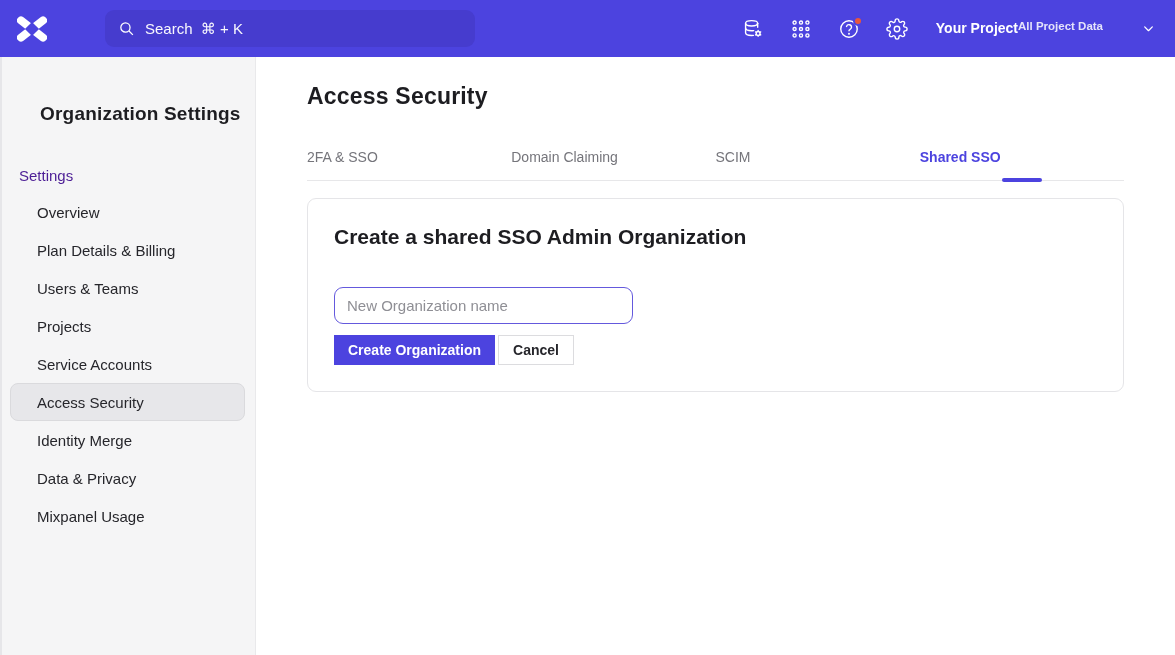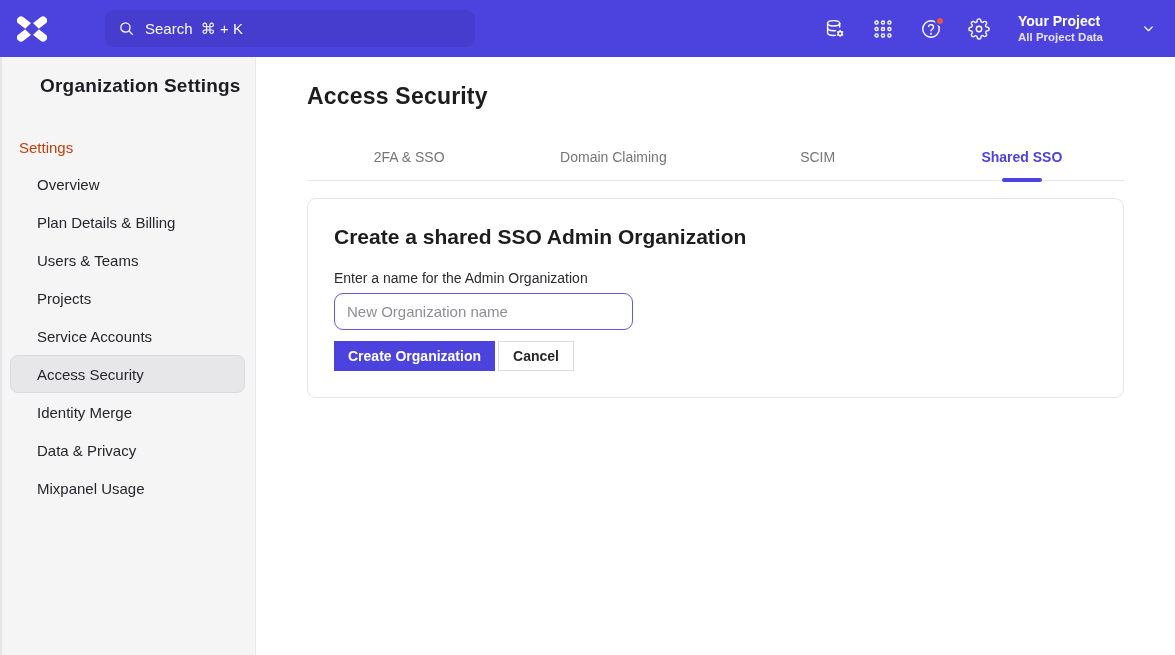--- a/index.html
+++ b/index.html
@@ -13,45 +13,45 @@
   .nav-link { color:#fff; font-size:14.5px; font-weight:600; display:flex; align-items:center; gap:7px; cursor:pointer; white-space:nowrap; }
   .chev { width:11px; height:11px; stroke:#fff; stroke-width:2.4; fill:none; stroke-linecap:round; stroke-linejoin:round; }
   .searchbar { margin-left:58px; width:370px; height:37px; background:#463cce; border-radius:9px; display:flex; align-items:center; padding:0 13px; gap:10px; }
   .searchbar svg { width:17px; height:17px; stroke:#fff; stroke-width:1.8; fill:none; flex:0 0 auto; }
   .searchbar input { background:transparent; border:none; outline:none; color:#fff; font-size:15px; width:100%; font-family:inherit; }
   .searchbar input::placeholder { color:rgba(255,255,255,0.96); }
   .nav-right { margin-left:auto; display:flex; align-items:center; gap:26px; }
   .nav-icon { width:22px; height:22px; position:relative; cursor:pointer; flex:0 0 auto; }
   .nav-icon svg { width:22px; height:22px; stroke:#fff; stroke-width:1.5; fill:none; stroke-linecap:round; stroke-linejoin:round; }
   .dot { position:absolute; top:-2px; right:-3px; width:10px; height:10px; border-radius:50%; border:2px solid #4c43df; }
-  .project { display:flex; flex-direction:column; line-height:1.3; cursor:pointer; margin-left:2px; }
+  .project { display:flex; flex-direction:row; line-height:1.3; cursor:pointer; margin-left:2px; }
   .project-name { font-size:14px; font-weight:700; color:#fff; }
   .project-scope { font-size:11.5px; font-weight:700; color:rgba(255,255,255,0.85); }
   .proj-chev { margin-left:13px; cursor:pointer; }
 
   
   .page { display:flex; height:598px; }
 
   
-  .sidebar { width:256px; background:#f5f5f6; border-right:1px solid #e9e9eb; border-left:2px solid #e6e6e9; padding-top:18px; flex:0 0 auto; }
+  .sidebar { width:256px; background:#f5f5f6; border-right:1px solid #e9e9eb; border-left:2px solid #e6e6e9; padding-top:46px; flex:0 0 auto; }
   .sidebar-title { font-size:19px; font-weight:700; color:#1d1d21; margin-left:38px; letter-spacing:.2px; }
-  .sidebar-section { margin:42px 0 9px 17px; font-size:15px; color:#c2410c; }
+  .sidebar-section { margin:42px 0 9px 17px; font-size:15px; color:#4c1d95; }
   .sidebar-item { height:38px; display:flex; align-items:center; margin:0 10px 0 8px; padding-left:26px; border:1px solid transparent; border-radius:8px; font-size:15px; color:#26262b; cursor:pointer; }
   .sidebar-item.active { background:#e7e7ea; border-color:#dadadd; }
 
   
   .main { flex:1; background:#fff; padding:26px 51px 0 51px; }
   .main-title { font-size:23px; font-weight:700; color:#1d1d21; letter-spacing:.2px; }
   .tabs { display:flex; margin-top:29px; border-bottom:1px solid #e7e7e9; }
-  .tab { flex:1; text-align:center; padding:10px 0 15px; font-size:14px; color:#75757b; cursor:pointer; position:relative; }
+  .tab { flex:1; text-align:left; padding:10px 0 15px; font-size:14px; color:#75757b; cursor:pointer; position:relative; }
   .tab.active { color:#4c43df; font-weight:700; }
   .tab.active::after { content:""; position:absolute; bottom:-2px; left:50%; transform:translateX(-50%); width:40px; height:4px; border-radius:2px; background:#4c43df; }
 
   .card { margin-top:17px; background:#fff; border:1px solid #e5e5e8; border-radius:9px; padding:26px; }
-  .card-title { font-size:21px; font-weight:700; color:#1d1d21; margin-bottom:21px; }
+  .card-title { font-size:21px; font-weight:700; color:#1d1d21; margin-bottom:38px; }
   .field-label { font-size:14px; color:#2b2b30; margin-bottom:7px; }
   .org-input { width:299px; height:37px; border:1.5px solid #6459dd; border-radius:9px; padding:0 12px; font-size:15px; color:#4d7c0f; outline:none; font-family:inherit; }
   .org-input::placeholder { color:#8f8f95; }
   .btn-row { display:flex; gap:3px; margin-top:11px; }
   .btn { height:30px; border-radius:0; font-size:14px; font-family:inherit; cursor:pointer; }
   .btn-primary { background:#4c43df; color:#fff; border:none; padding:0 14px; font-weight:700; }
   .btn-secondary { background:#fff; color:#26262b; border:1px solid #dcdcdf; padding:5px 14px; font-weight:600; }
 </style>
 </head>
 <body>
@@ -144,21 +144,20 @@
 
     <div class="tabs">
       <div class="tab">2FA &amp; SSO</div>
       <div class="tab">Domain Claiming</div>
       <div class="tab">SCIM</div>
       <div class="tab active">Shared SSO</div>
     </div>
 
     <div class="card">
       <h2 class="card-title">Create a shared SSO Admin Organization</h2>
-      <div class="field-label">Enter a name for the Admin Organization</div>
       <input class="org-input" type="text" placeholder="New Organization name" style="">
       <div class="btn-row">
         <button class="btn btn-primary">Create Organization</button>
         <button class="btn btn-secondary">Cancel</button>
       </div>
     </div>
   </div>
 
 </div>
 

